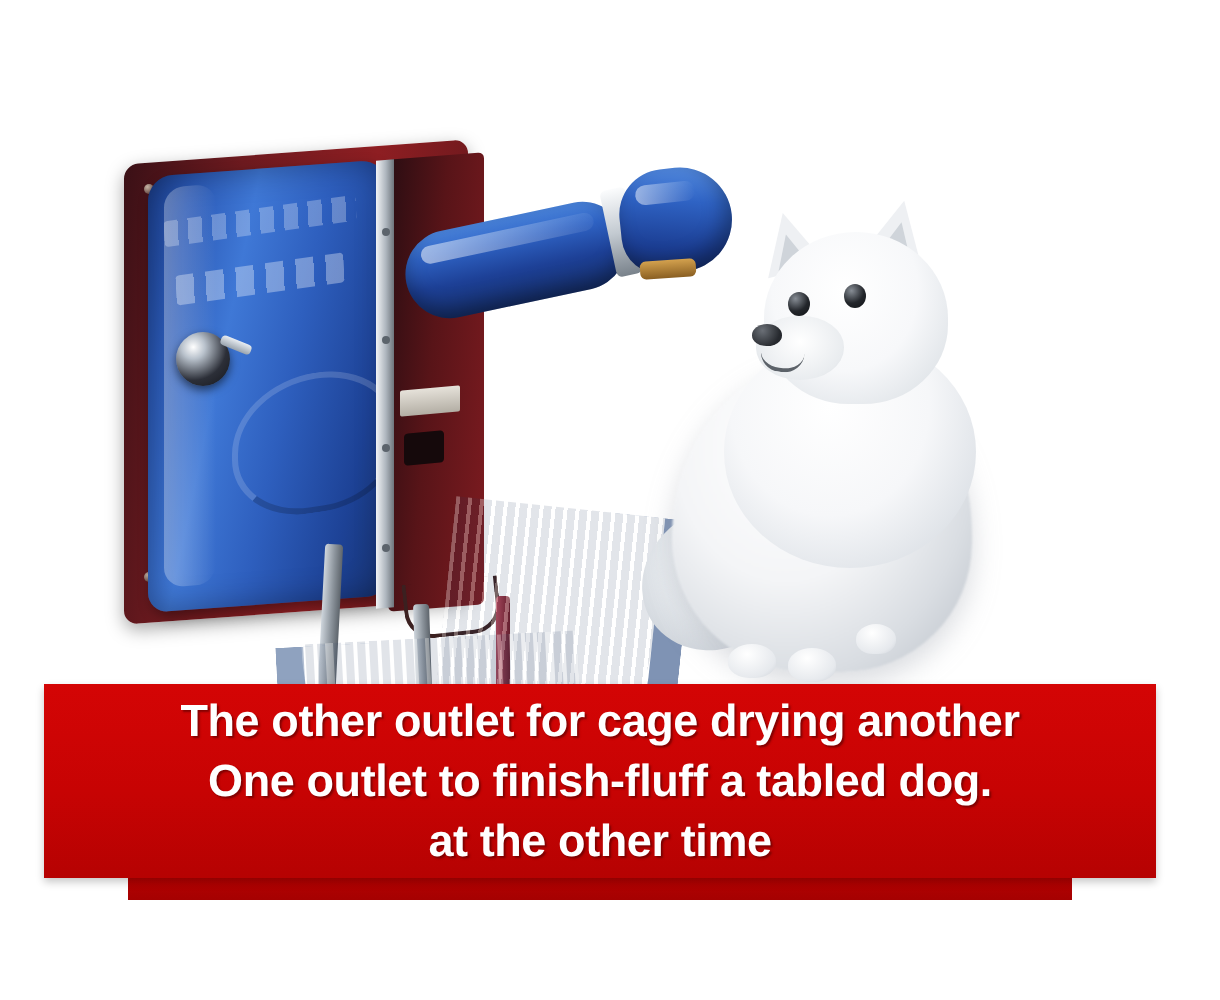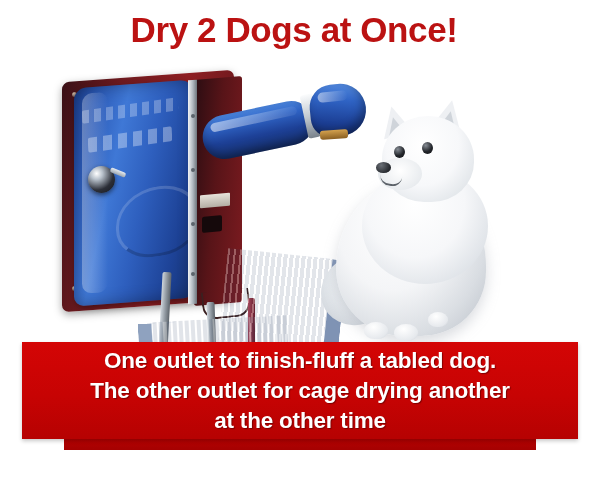--- a/index.html
+++ b/index.html
@@ -465,21 +465,20 @@
     text-shadow: 1px 1px 1px rgba(90,0,0,0.65);
     letter-spacing: -0.2px;
   }
   .banner-line { display: block; white-space: nowrap; }
 </style>
 </head>
 <body>
 
 <div id="poster">
 
-  <div class="headline">Dry 2 Dogs at Once!</div>
 
   <div class="stage">
 
     <div class="dryer">
 
       <div class="backplate"></div>
       <div class="backplate-screw" style="left:20px;  top:34px;"></div>
       <div class="backplate-screw" style="left:168px; top:28px;"></div>
       <div class="backplate-screw" style="left:20px;  top:228px;"></div>
       <div class="backplate-screw" style="left:168px; top:224px;"></div>
@@ -538,19 +537,19 @@
       <div class="dog-part dog-eye right"></div>
       <div class="dog-part dog-nose"></div>
       <div class="dog-part dog-mouth"></div>
     </div>
   </div>
 
   <div class="banner-wrap">
     <div class="banner-tab"></div>
     <div class="banner-top"></div>
     <div class="banner-text">
+      <span class="banner-line">The other outlet for cage drying another</span>
       <span class="banner-line">One outlet to finish-fluff a tabled dog.</span>
-      <span class="banner-line">The other outlet for cage drying another</span>
       <span class="banner-line">at the other time</span>
     </div>
   </div>
 
 </div>
 
 </body></html>

